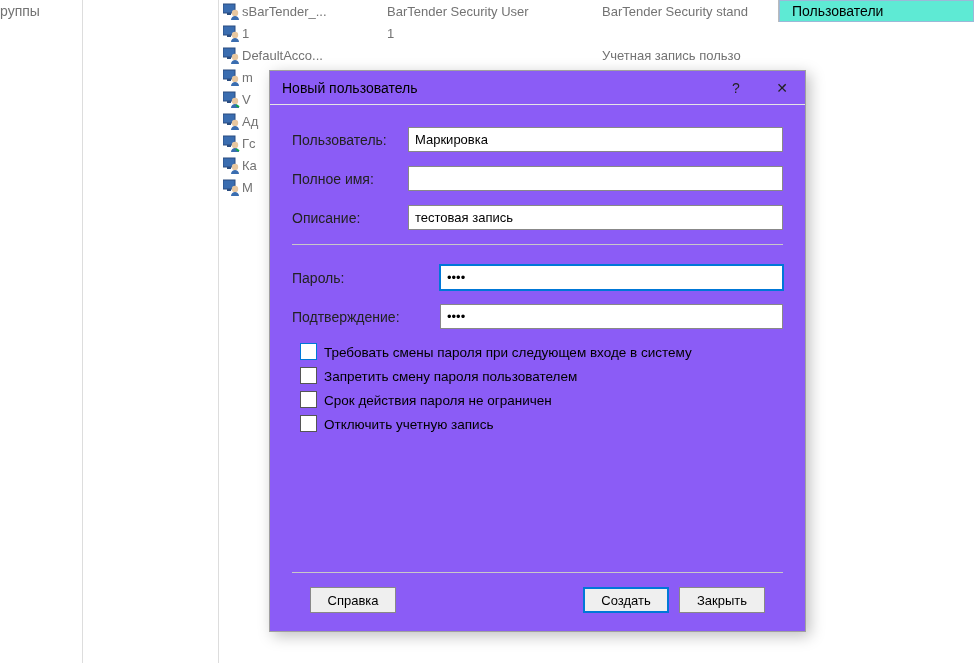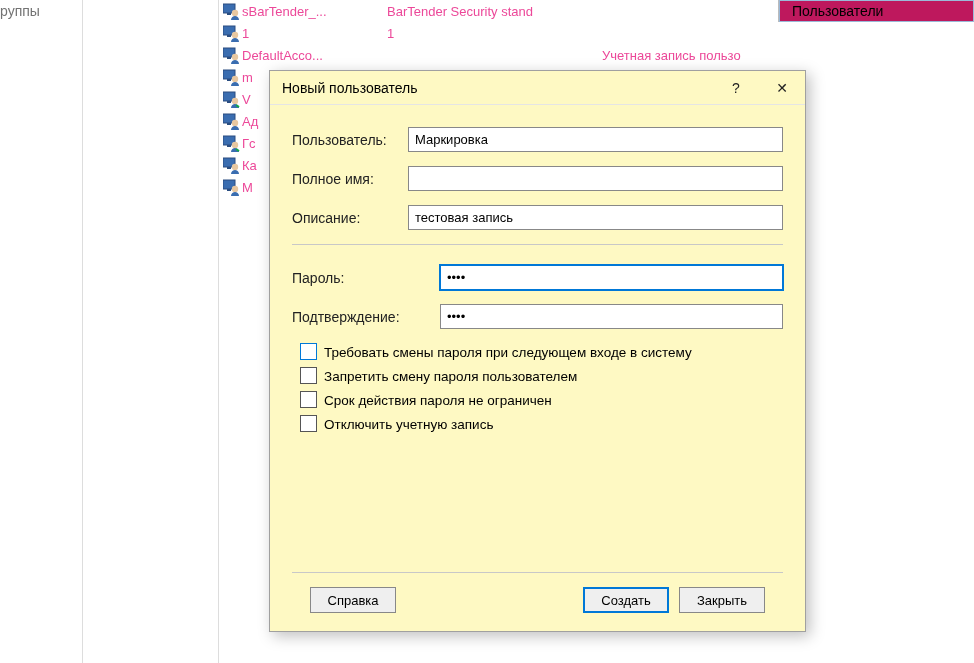--- a/index.html
+++ b/index.html
@@ -22,37 +22,37 @@
     .bg-list {
       position: absolute;
       left: 222px; top: 0;
       width: 556px;
     }
     .bg-list-row {
       display: flex;
       height: 22px;
       align-items: center;
       font-size: 13px;
-      color: #ec4899;
+      color: #737373;
     }
     .bg-list-row .icon {
       width: 20px; height: 20px;
       display:flex;align-items:center;justify-content:center;
     }
     .bg-list-row .col1 { width: 145px; overflow: hidden; white-space: nowrap; text-overflow: ellipsis; }
     .bg-list-row .col2 { width: 215px; overflow: hidden; white-space: nowrap; text-overflow: ellipsis; }
     .bg-list-row .col3 { flex:1; overflow: hidden; white-space: nowrap; text-overflow: ellipsis; }
     .bg-right-panel {
       position: absolute;
       left: 778px; top: 0;
       width: 196px;
       border-left: 1px solid #bbb;
     }
     .bg-right-panel .highlight {
-      background: #be185d;
+      background: #5eead4;
       border: 1px solid #9bb9d8;
       padding: 2px 12px;
       font-size: 14px;
     }
     .bg-right-panel .plainline {
       padding: 6px 26px 2px 26px;
       font-size: 14px;
       white-space: nowrap;
     }
     .bg-vert-line {
@@ -67,21 +67,21 @@
       width: 1px; height: 663px;
       background: #ddd;
     }
 
     
     .dialog {
       position: absolute;
       left: 269px; top: 70px;
       width: 537px;
       height: 562px;
-      background: #fef9c3;
+      background: #8b5cf6;
       border: 1px solid #a0a0a0;
       box-shadow: 4px 4px 14px rgba(0,0,0,.25);
       display:flex; flex-direction:column;
     }
     .titlebar {
       height: 34px;
       display:flex; align-items:center;
       padding: 0 0 0 12px;
       font-size: 14px;
       border-bottom: 1px solid #e5e5e5;
@@ -172,20 +172,21 @@
   <div class="bg-list-row">
     <span class="icon user-ico">
         <svg viewBox="0 0 18 17">
           <rect x="0" y="1" width="12" height="9" fill="#3a6db0" stroke="#2a4d80" stroke-width="1"></rect>
           <rect x="4" y="10" width="4" height="2" fill="#2a4d80"></rect>
           <circle cx="12" cy="10" r="3.2" fill="#e7c7a0"></circle>
           <path d="M8 17c0-2.5 2.2-4 4-4s4 1.5 4 4z" fill="#3a6db0"></path>
         </svg>
       </span>
     <span class="col1">sBarTender_...</span>
+    <span class="col2">BarTender Security User</span>
     <span class="col3">BarTender Security stand</span>
   </div>
   <div class="bg-list-row">
     <span class="icon user-ico">
         <svg viewBox="0 0 18 17">
           <rect x="0" y="1" width="12" height="9" fill="#3a6db0" stroke="#2a4d80" stroke-width="1"></rect>
           <rect x="4" y="10" width="4" height="2" fill="#2a4d80"></rect>
           <circle cx="12" cy="10" r="3.2" fill="#e7c7a0"></circle>
           <path d="M8 17c0-2.5 2.2-4 4-4s4 1.5 4 4z" fill="#3a6db0"></path>
         </svg>

